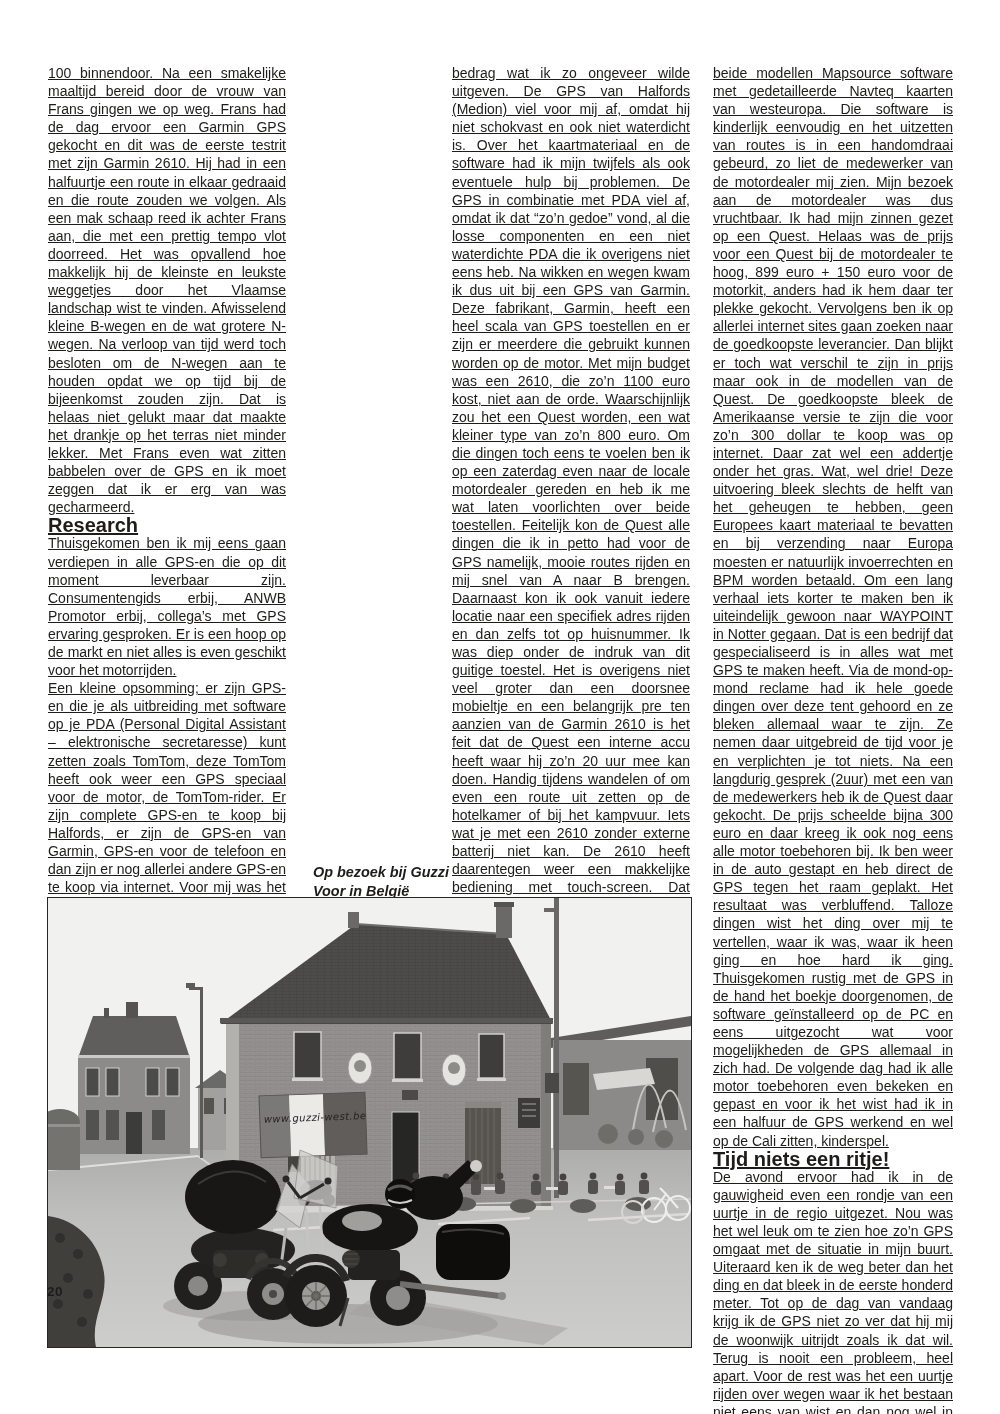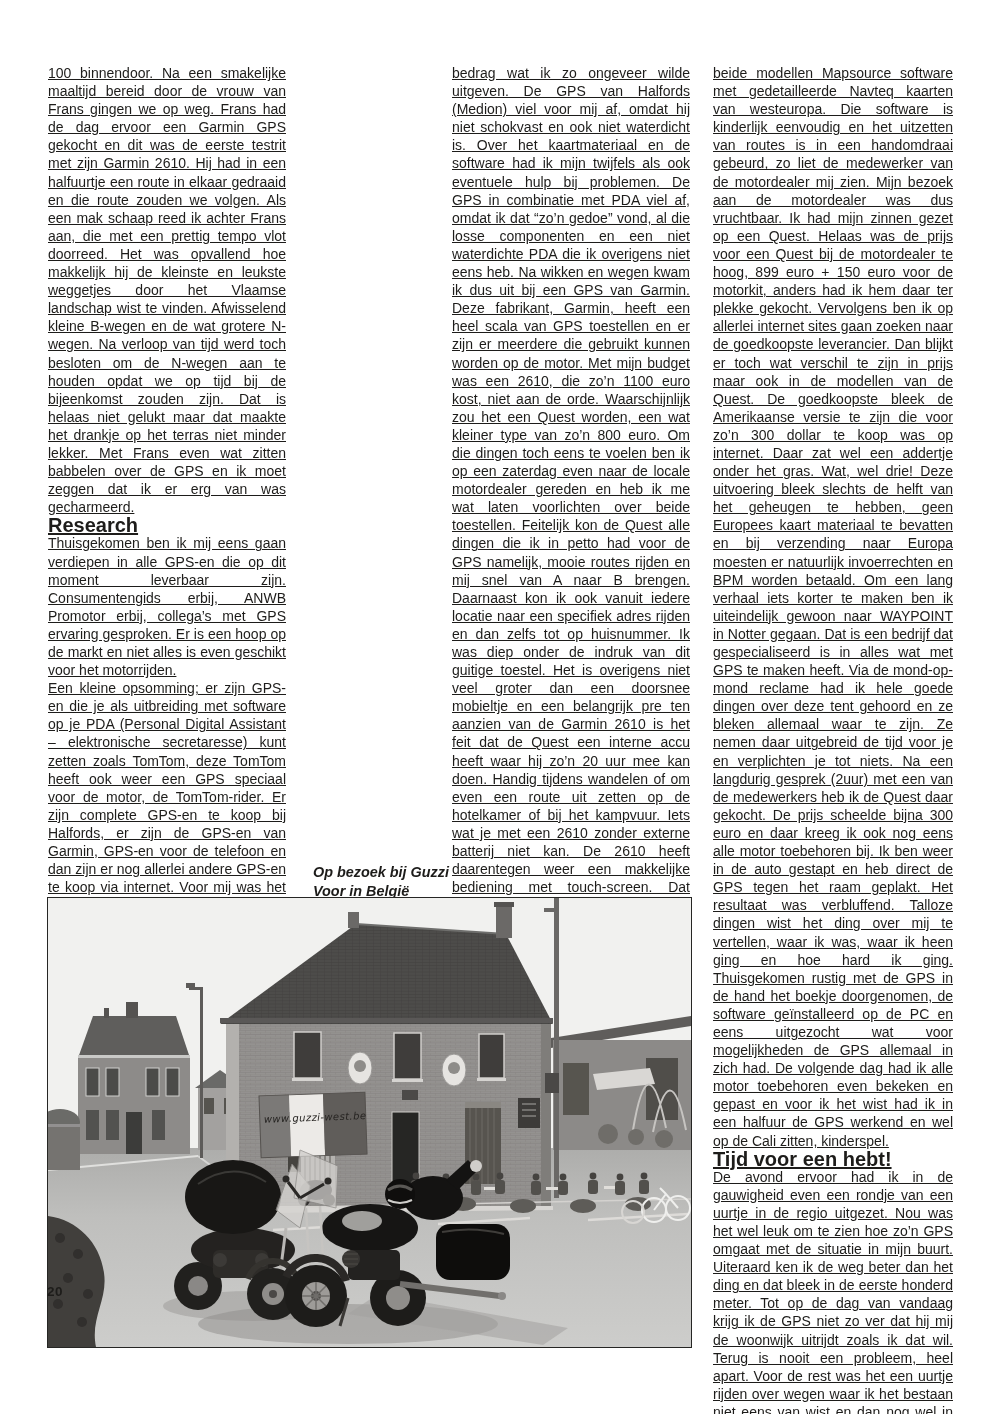--- a/index.html
+++ b/index.html
@@ -44,21 +44,21 @@
     <p>Thuisgekomen ben ik mij eens gaan verdiepen in alle GPS-en die op dit moment leverbaar zijn. Consumentengids erbij, ANWB Promotor erbij, collega’s met GPS ervaring gesproken. Er is een hoop op de markt en niet alles is even geschikt voor het motorrijden.</p>
     <p>Een kleine opsomming; er zijn GPS-en die je als uitbreiding met software op je PDA (Personal Digital Assistant – elektronische secretaresse) kunt zetten zoals TomTom, deze TomTom heeft ook weer een GPS speciaal voor de motor, de TomTom-rider. Er zijn complete GPS-en te koop bij Halfords, er zijn de GPS-en van Garmin, GPS-en voor de telefoon en dan zijn er nog allerlei andere GPS-en te koop via internet. Voor mij was het budget belangrijk: 700 euro is voor mij een hoop geld (voor wie niet) en dat was ook het</p>
   </div>
 
   <div class="col" style="left:452px; width:238px;">
     <p>bedrag wat ik zo ongeveer wilde uitgeven. De GPS van Halfords (Medion) viel voor mij af, omdat hij niet schokvast en ook niet waterdicht is. Over het kaartmateriaal en de software had ik mijn twijfels als ook eventuele hulp bij problemen. De GPS in combinatie met PDA viel af, omdat ik dat “zo’n gedoe” vond, al die losse componenten en een niet waterdichte PDA die ik overigens niet eens heb. Na wikken en wegen kwam ik dus uit bij een GPS van Garmin. Deze fabrikant, Garmin, heeft een heel scala van GPS toestellen en er zijn er meerdere die gebruikt kunnen worden op de motor. Met mijn budget was een 2610, die zo’n 1100 euro kost, niet aan de orde. Waarschijnlijk zou het een Quest worden, een wat kleiner type van zo’n 800 euro. Om die dingen toch eens te voelen ben ik op een zaterdag even naar de locale motordealer gereden en heb ik me wat laten voorlichten over beide toestellen. Feitelijk kon de Quest alle dingen die ik in petto had voor de GPS namelijk, mooie routes rijden en mij snel van A naar B brengen. Daarnaast kon ik ook vanuit iedere locatie naar een specifiek adres rijden en dan zelfs tot op huisnummer. Ik was diep onder de indruk van dit guitige toestel. Het is overigens niet veel groter dan een doorsnee mobieltje en een belangrijk pre ten aanzien van de Garmin 2610 is het feit dat de Quest een interne accu heeft waar hij zo’n 20 uur mee kan doen. Handig tijdens wandelen of om even een route uit zetten op de hotelkamer of bij het kampvuur. Iets wat je met een 2610 zonder externe batterij niet kan. De 2610 heeft daarentegen weer een makkelijke bediening met touch-screen. Dat zelfde touch-screen is dan wel weer gevoelig voor krasjes. Als je dus geen touch-screen hebt, heb je ook dat probleem niet. Voor de rest gebruiken</p>
   </div>
 
   <div class="col" style="left:713px; width:240px;">
     <p>beide modellen Mapsource software met gedetailleerde Navteq kaarten van westeuropa. Die software is kinderlijk eenvoudig en het uitzetten van routes is in een handomdraai gebeurd, zo liet de medewerker van de motordealer mij zien. Mijn bezoek aan de motordealer was dus vruchtbaar. Ik had mijn zinnen gezet op een Quest. Helaas was de prijs voor een Quest bij de motordealer te hoog, 899 euro + 150 euro voor de motorkit, anders had ik hem daar ter plekke gekocht. Vervolgens ben ik op allerlei internet sites gaan zoeken naar de goedkoopste leverancier. Dan blijkt er toch wat verschil te zijn in prijs maar ook in de modellen van de Quest. De goedkoopste bleek de Amerikaanse versie te zijn die voor zo’n 300 dollar te koop was op internet. Daar zat wel een addertje onder het gras. Wat, wel drie! Deze uitvoering bleek slechts de helft van het geheugen te hebben, geen Europees kaart materiaal te bevatten en bij verzending naar Europa moesten er natuurlijk invoerrechten en BPM worden betaald. Om een lang verhaal iets korter te maken ben ik uiteindelijk gewoon naar WAYPOINT in Notter gegaan. Dat is een bedrijf dat gespecialiseerd is in alles wat met GPS te maken heeft. Via de mond-op-mond reclame had ik hele goede dingen over deze tent gehoord en ze bleken allemaal waar te zijn. Ze nemen daar uitgebreid de tijd voor je en verplichten je tot niets. Na een langdurig gesprek (2uur) met een van de medewerkers heb ik de Quest daar gekocht. De prijs scheelde bijna 300 euro en daar kreeg ik ook nog eens alle motor toebehoren bij. Ik ben weer in de auto gestapt en heb direct de GPS tegen het raam geplakt. Het resultaat was verbluffend. Talloze dingen wist het ding over mij te vertellen, waar ik was, waar ik heen ging en hoe hard ik ging. Thuisgekomen rustig met de GPS in de hand het boekje doorgenomen, de software geïnstalleerd op de PC en eens uitgezocht wat voor mogelijkheden de GPS allemaal in zich had. De volgende dag had ik alle motor toebehoren even bekeken en gepast en voor ik het wist had ik in een halfuur de GPS werkend en wel op de Cali zitten, kinderspel.</p>
-    <p class="subhead">Tijd voor een hebt!</p>
+    <p class="subhead">Tijd niets een ritje!</p>
     <p>De avond ervoor had ik in de gauwigheid even een rondje van een uurtje in de regio uitgezet. Nou was het wel leuk om te zien hoe zo’n GPS omgaat met de situatie in mijn buurt. Uiteraard ken ik de weg beter dan het ding en dat bleek in de eerste honderd meter. Tot op de dag van vandaag krijg ik de GPS niet zo ver dat hij mij de woonwijk uitrijdt zoals ik dat wil. Terug is nooit een probleem, heel apart. Voor de rest was het een uurtje rijden over wegen waar ik het bestaan niet eens van wist en dan nog wel in mijn eigen “achtertuin”, wat een openbaring! Ik moet zeggen, het vraagt enige gewen-</p>
   </div>
 
   <div class="caption">
     <div>Op bezoek bij Guzzi</div>
     <div>Voor in België</div>
   </div>
 
   <figure class="photo-frame" style="margin:0">
     <svg viewBox="0 0 643 449" preserveAspectRatio="none">

